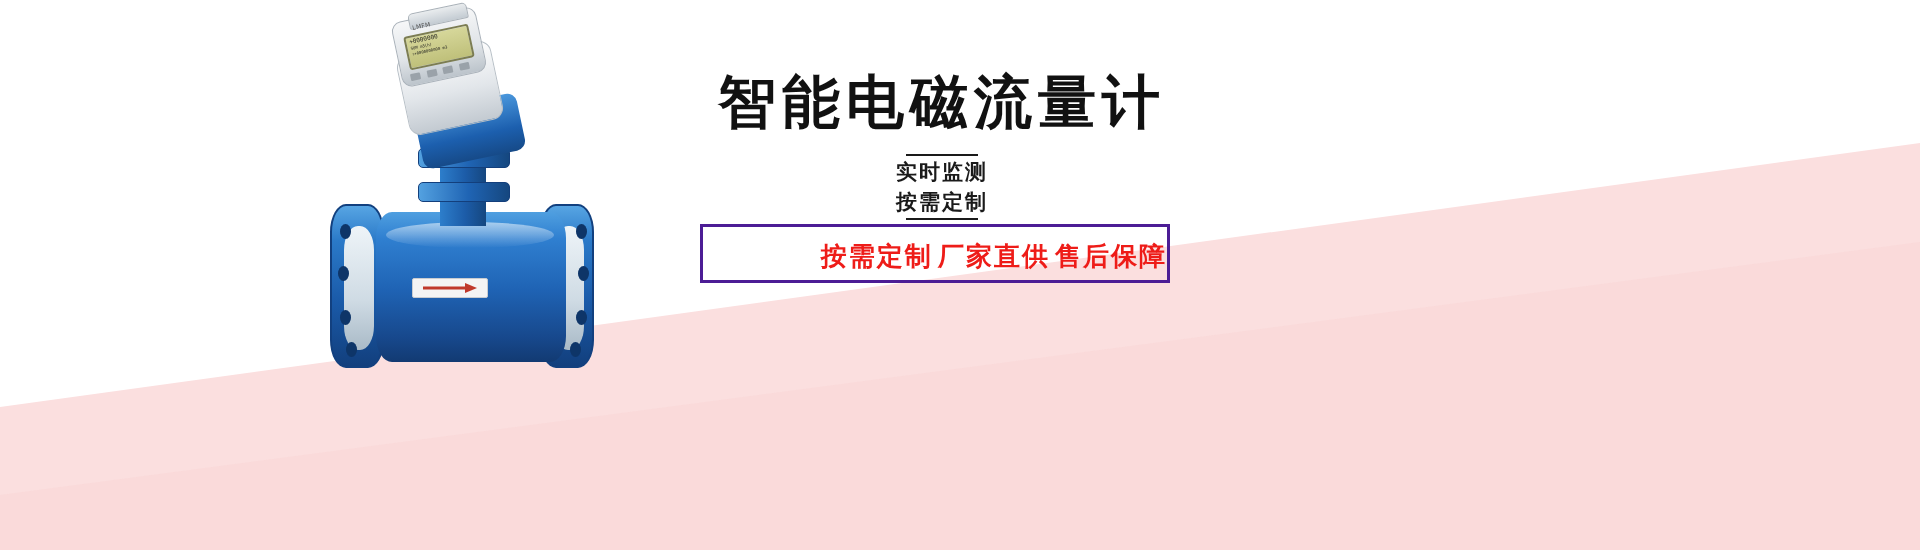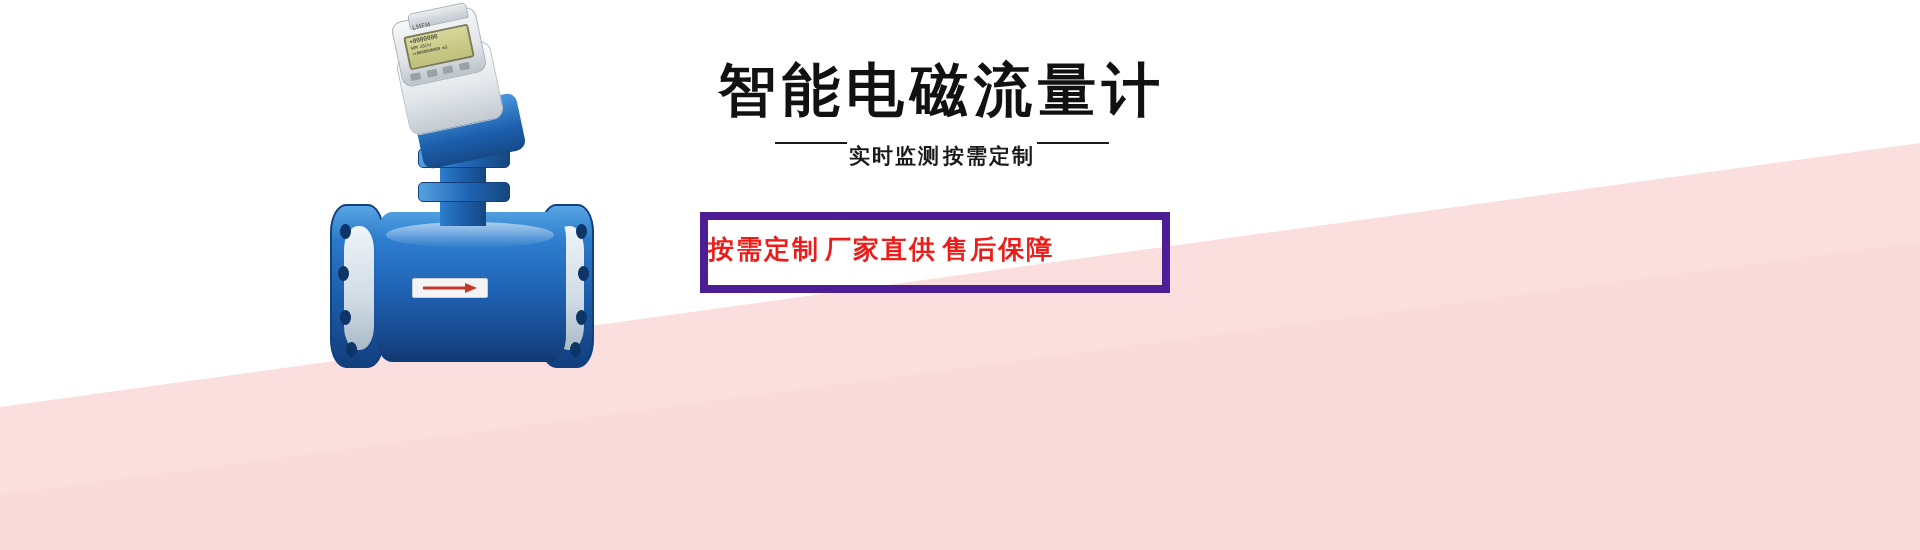--- a/index.html
+++ b/index.html
@@ -174,62 +174,63 @@
     border-radius: 2px;
     display: flex;
     align-items: center;
     justify-content: center;
   }
   .arrow-label svg { display: block; }
 
   
   .text-block {
     position: absolute;
-    left: 600px; top: 4px;
+    left: 600px; top: 16px;
     width: 680px; height: 491px;
   }
   .title {
     position: absolute;
     left: 72px; top: 48px;
     width: 540px;
     text-align: center;
     font-size: 58px;
     font-weight: 700;
     letter-spacing: 6px;
     color: #111111;
     white-space: nowrap;
   }
   .subtitle-row {
     position: absolute;
     left: 72px; top: 138px;
     width: 540px;
     display: flex;
-    align-items: flex-start;
+    align-items: center;
     justify-content: center;
     gap: 2px;
+    flex-direction: column;
   }
   .rule {
     width: 72px; height: 2px;
     background: #1a1a1a;
   }
   .subtitle-text {
     font-size: 21px;
     font-weight: 700;
     color: #1a1a1a;
     letter-spacing: 2px;
     white-space: nowrap;
   }
 
   .promo-box {
     position: absolute;
     left: 100px; top: 208px;
     width: 470px;
-    padding: 12px 0 18px;
-    border: 8px solid #4c1d95;
-    text-align: left;
+    padding: 12px 0 6px;
+    border: 3px solid #4c1d95;
+    text-align: right;
   }
   .promo-text {
     font-size: 26px;
     font-weight: 700;
     color: #ee1c18;
     letter-spacing: 2px;
     white-space: nowrap;
   }
 
   .feature-row {

